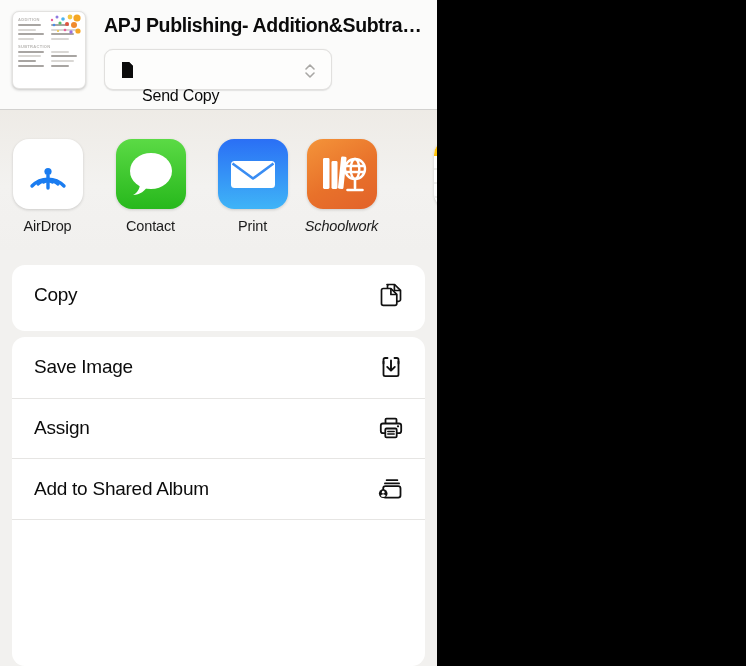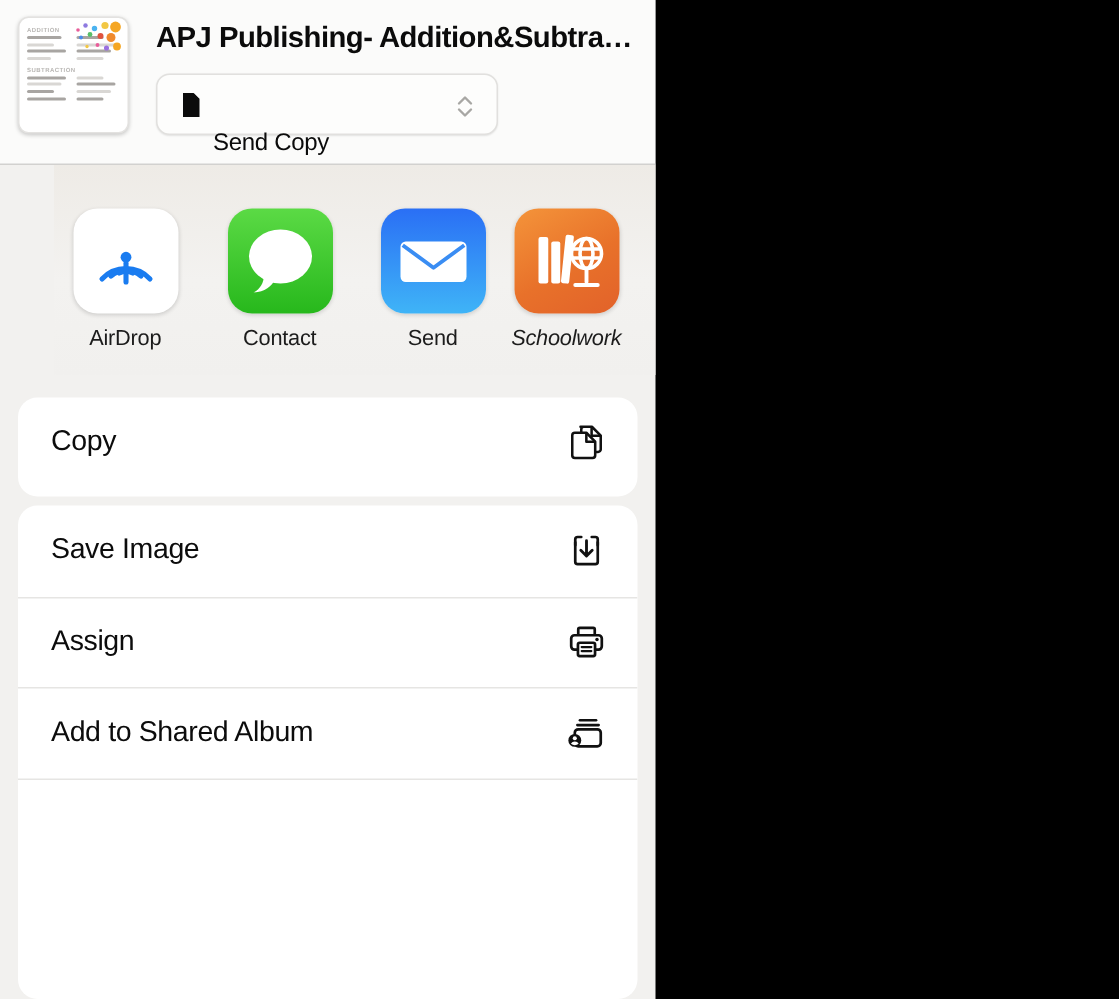--- a/index.html
+++ b/index.html
@@ -62,21 +62,20 @@
     position:absolute;left:37px;top:9px;
     font-size:16px;color:#0b0b0b;letter-spacing:-0.2px;margin-top:28px;
   }
   .send-chev{position:absolute;right:14px;top:11px;width:14px;height:20px;}
 
   
   .apps{
     position:absolute;left:0;top:110px;width:437px;height:140px;
     background:linear-gradient(180deg,#eeebe6 0%,#f3f2f0 55%,#f1f0ee 100%);
     overflow:hidden;
-    margin-left:36px;
   }
   .app{position:absolute;top:29px;width:103px;text-align:center;}
   .app-icon{
     width:70px;height:70px;margin:0 auto;border-radius:16px;
     position:relative;overflow:hidden;
     box-shadow:0 1px 3px rgba(0,0,0,0.16);
   }
   .app-label{
     margin-top:9px;font-size:14.5px;color:#1c1c1c;letter-spacing:-0.15px;
   }
@@ -225,21 +224,21 @@
         <div class="app-label">Contact</div>
       </div>
 
       <div class="app" style="left:201px;">
         <div class="app-icon icon-mail">
           <svg width="70" height="70" viewBox="0 0 70 70">
             <rect x="13" y="22" width="44" height="27" rx="3.5" fill="#ffffff"></rect>
             <path d="M14.5 24.5 L35 39.5 L55.5 24.5" fill="none" stroke="#3a8df3" stroke-width="2.6" stroke-linejoin="round"></path>
           </svg>
         </div>
-        <div class="app-label">Send</div>
+        <div class="app-label">Print</div>
       </div>
 
       <div class="app" style="left:290px;font-style:italic;">
         <div class="app-icon icon-school">
           <svg width="70" height="70" viewBox="0 0 70 70">
             <g fill="#ffffff">
               <rect x="16" y="19" width="6.5" height="31" rx="1.4"></rect>
               <rect x="24.5" y="22" width="6" height="28" rx="1.4"></rect>
               <rect x="32.5" y="17.5" width="5.5" height="32.5" rx="1.4" transform="rotate(6 35 34)"></rect>
             </g>

